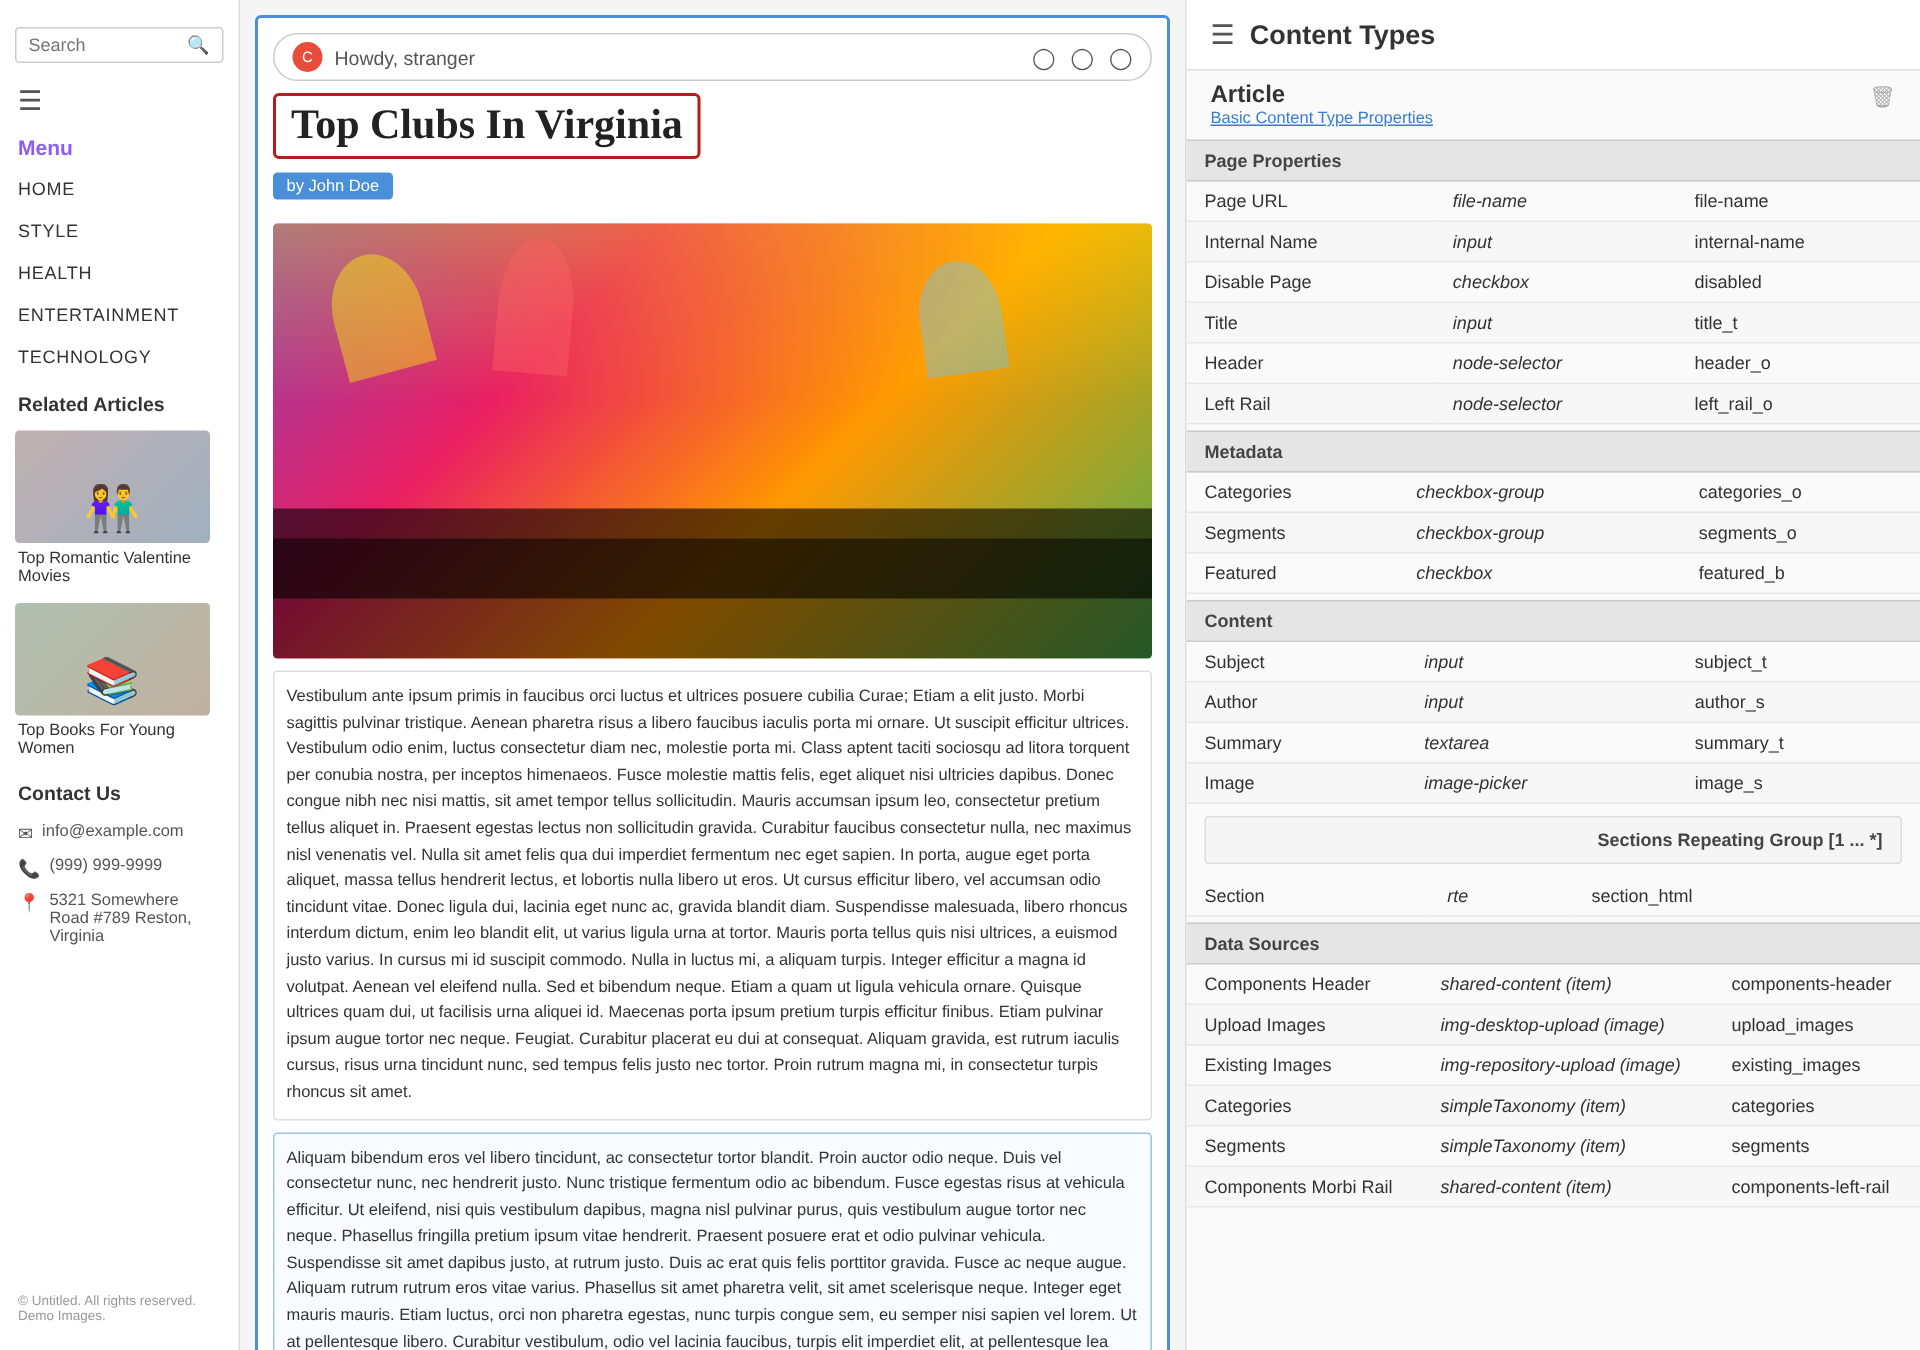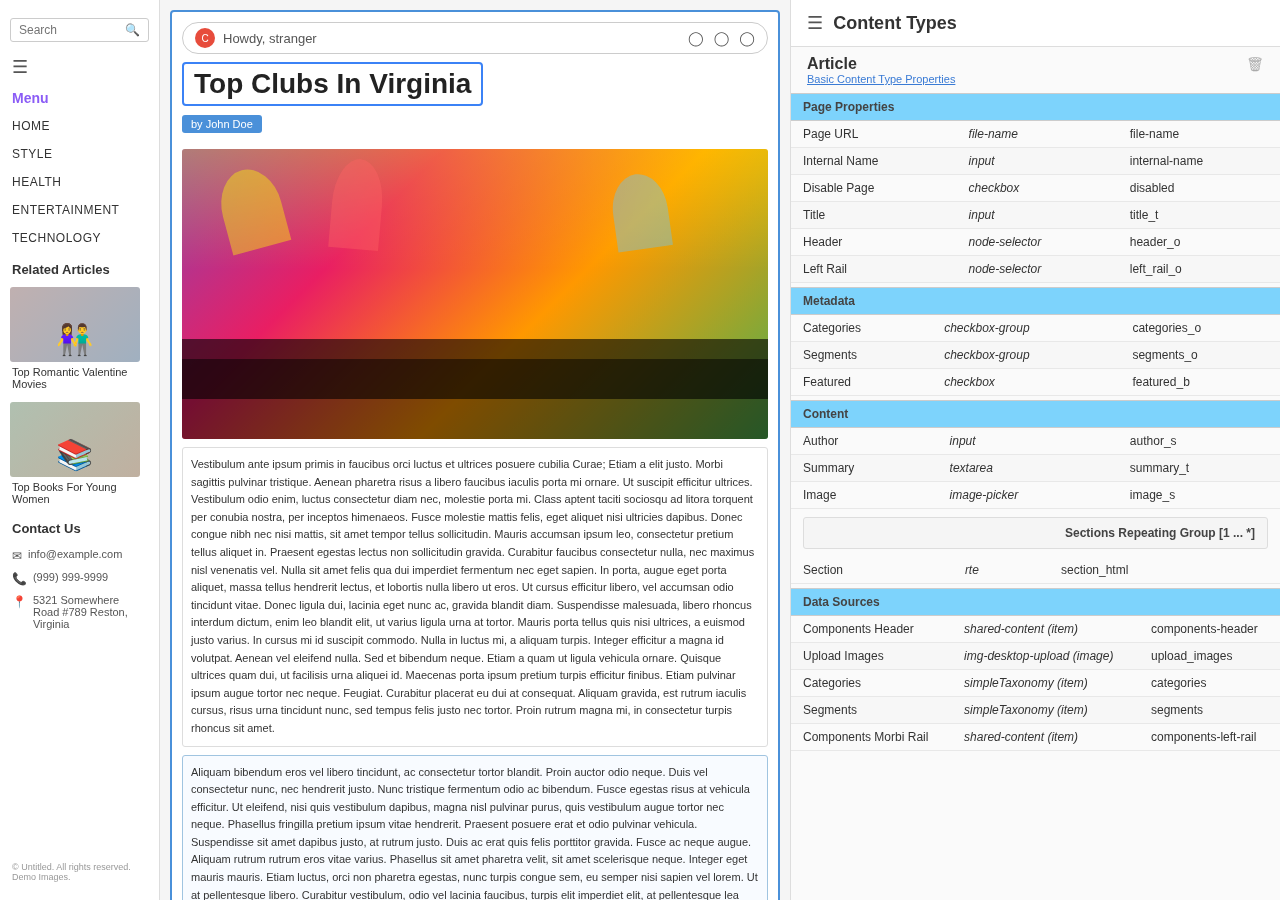--- a/index.html
+++ b/index.html
@@ -88,24 +88,25 @@
       padding: 5px 12px;
       margin-bottom: 8px;
       background: #fff;
     }
     .howdy-text { font-size: 13px; color: #555; display: flex; align-items: center; gap: 8px; }
     .howdy-icon { width: 20px; height: 20px; background: #e74c3c; border-radius: 50%; display: flex; align-items: center; justify-content: center; font-size: 10px; color: #fff; }
     .social-icons { display: flex; gap: 10px; font-size: 14px; color: #555; }
 
     .article-title-box {
       display: inline-block;
-      border: 2px solid #3b82f6;
+      border: 2px solid #b91c1c;
       border-radius: 4px;
       padding: 4px 10px;
       margin-bottom: 8px;
+      font-family: Liberation Serif, serif;
     }
     .article-title {
       font-size: 28px;
       font-weight: bold;
       color: #222;
     }
 
     .author-badge {
       display: inline-block;
       background: #4a90d9;
@@ -205,21 +206,21 @@
       border-bottom: 1px solid #e8e8e8;
       color: #333;
       vertical-align: middle;
     }
     .properties-table tr:nth-child(even) td { background: #f7f7f7; }
     .prop-name { font-weight: 500; }
     .prop-type { color: #666; font-style: italic; }
     .prop-field { color: #888; }
 
     .section-header-row {
-      background: #7dd3fc;
+      background: #e5e5e5;
       padding: 6px 12px;
       font-size: 12px;
       font-weight: bold;
       color: #444;
       border-top: 1px solid #ccc;
       border-bottom: 1px solid #ccc;
     }
 
     .repeating-group-header {
       background: #f5f5f5;
@@ -419,20 +420,25 @@
         <td class="prop-type">checkbox</td>
         <td class="prop-field">featured_b</td>
       </tr>
     </tbody>
   </table>
 
   <div class="section-header-row">Content</div>
   <table class="properties-table">
     <tbody>
       <tr>
+        <td class="prop-name">Subject</td>
+        <td class="prop-type">input</td>
+        <td class="prop-field">subject_t</td>
+      </tr>
+      <tr>
         <td class="prop-name">Author</td>
         <td class="prop-type">input</td>
         <td class="prop-field">author_s</td>
       </tr>
       <tr>
         <td class="prop-name">Summary</td>
         <td class="prop-type">textarea</td>
         <td class="prop-field">summary_t</td>
       </tr>
       <tr>
@@ -461,20 +467,25 @@
         <td class="prop-name">Components Header</td>
         <td class="prop-type">shared-content (item)</td>
         <td class="prop-field">components-header</td>
       </tr>
       <tr>
         <td class="prop-name">Upload Images</td>
         <td class="prop-type">img-desktop-upload (image)</td>
         <td class="prop-field">upload_images</td>
       </tr>
       <tr>
+        <td class="prop-name">Existing Images</td>
+        <td class="prop-type">img-repository-upload (image)</td>
+        <td class="prop-field">existing_images</td>
+      </tr>
+      <tr>
         <td class="prop-name">Categories</td>
         <td class="prop-type">simpleTaxonomy (item)</td>
         <td class="prop-field">categories</td>
       </tr>
       <tr>
         <td class="prop-name">Segments</td>
         <td class="prop-type">simpleTaxonomy (item)</td>
         <td class="prop-field">segments</td>
       </tr>
       <tr>

